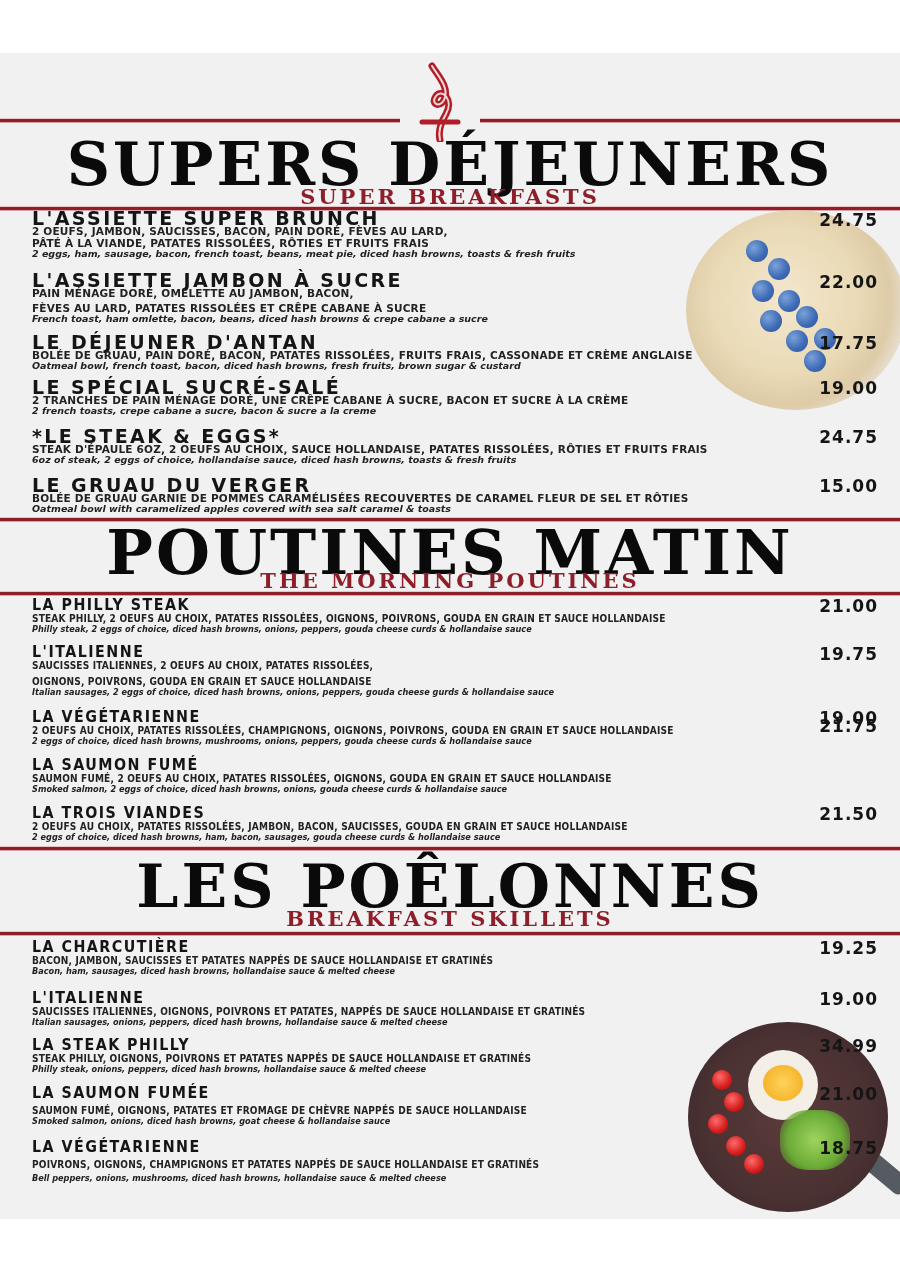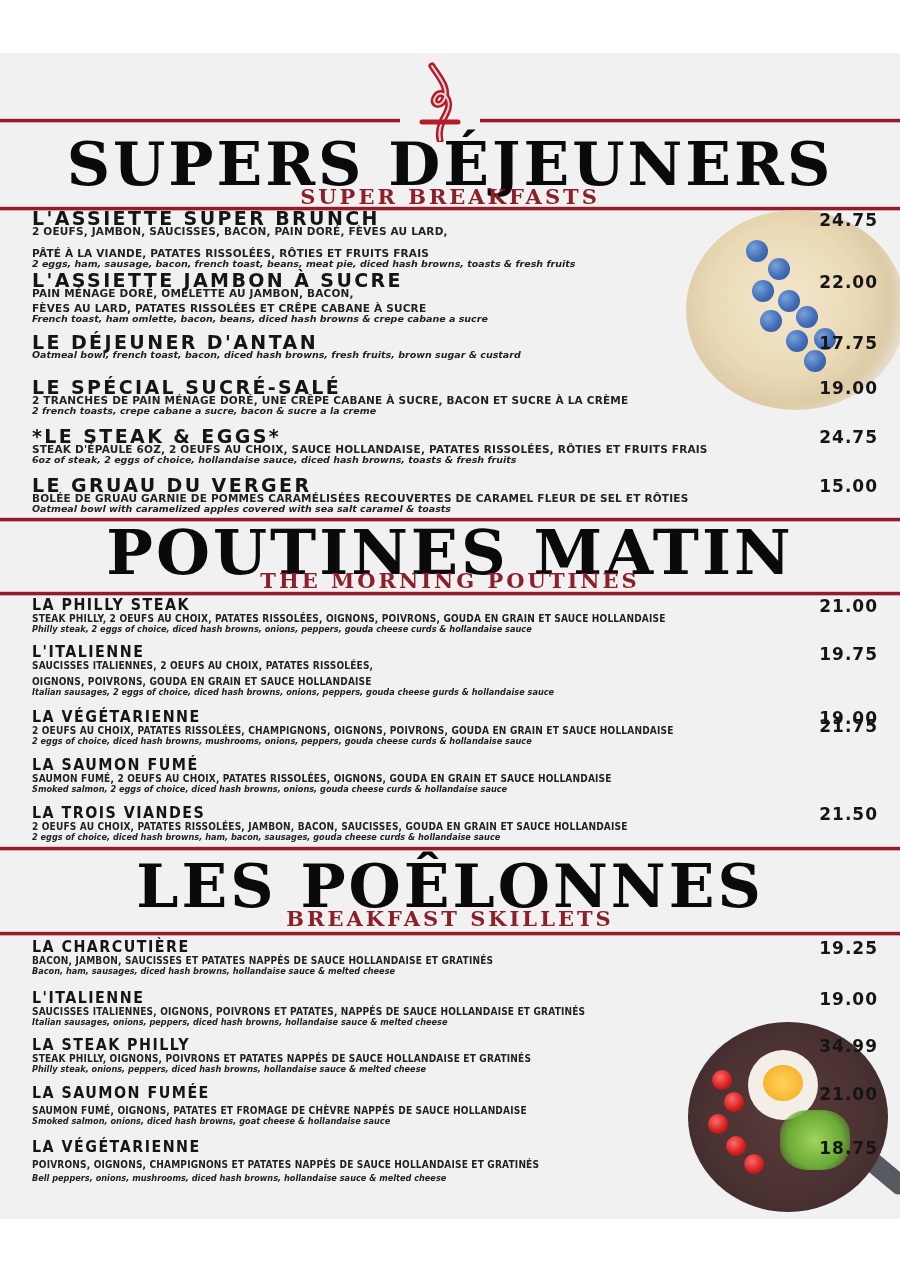--- a/index.html
+++ b/index.html
@@ -96,35 +96,36 @@
   <div class="berry" style="left:110px;top:96px"></div>
   <div class="berry" style="left:74px;top:100px"></div>
   <div class="berry" style="left:100px;top:120px"></div>
   <div class="berry" style="left:128px;top:118px"></div>
   <div class="berry" style="left:118px;top:140px"></div>
 </div>
 
 <div class="item" style="top:211px;">
   <div class="item-name">L'ASSIETTE SUPER BRUNCH</div>
   <div class="item-fr">2 OEUFS, JAMBON, SAUCISSES, BACON, PAIN DORÉ, FÈVES AU LARD,</div>
-  <div class="item-fr" style="margin-top:11px;">PÂTÉ À LA VIANDE, PATATES RISSOLÉES, RÔTIES ET FRUITS FRAIS</div>
+  <div class="item-fr" style="margin-top:1px;">PÂTÉ À LA VIANDE, PATATES RISSOLÉES, RÔTIES ET FRUITS FRAIS</div>
   <div class="item-en">2 eggs, ham, sausage, bacon, french toast, beans, meat pie, diced hash browns, toasts &amp; fresh fruits</div>
 </div>
 <div class="price" style="top:210px;">24.75</div>
 
 <div class="item" style="top:273px;">
   <div class="item-name">L'ASSIETTE JAMBON À SUCRE</div>
   <div class="item-fr">PAIN MÉNAGE DORÉ, OMELETTE AU JAMBON, BACON,</div>
   <div class="item-fr" style="margin-top:4px;">FÈVES AU LARD, PATATES RISSOLÉES ET CRÊPE CABANE À SUCRE</div>
   <div class="item-en">French toast, ham omlette, bacon, beans, diced hash browns &amp; crepe cabane a sucre</div>
 </div>
 <div class="price" style="top:272px;">22.00</div>
 
 <div class="item" style="top:335px;">
   <div class="item-name">LE DÉJEUNER D'ANTAN</div>
+  <div class="item-fr">BOLÉE DE GRUAU, PAIN DORÉ, BACON, PATATES RISSOLÉES, FRUITS FRAIS, CASSONADE ET CRÈME ANGLAISE</div>
   <div class="item-en">Oatmeal bowl, french toast, bacon, diced hash browns, fresh fruits, brown sugar &amp; custard</div>
 </div>
 <div class="price" style="top:333px;">17.75</div>
 
 <div class="item" style="top:380px;">
   <div class="item-name">LE SPÉCIAL SUCRÉ-SALÉ</div>
   <div class="item-fr">2 TRANCHES DE PAIN MÉNAGE DORÉ, UNE CRÊPE CABANE À SUCRE, BACON ET SUCRE À LA CRÈME</div>
   <div class="item-en">2 french toasts, crepe cabane a sucre, bacon &amp; sucre a la creme</div>
 </div>
 <div class="price" style="top:378px;">19.00</div>

